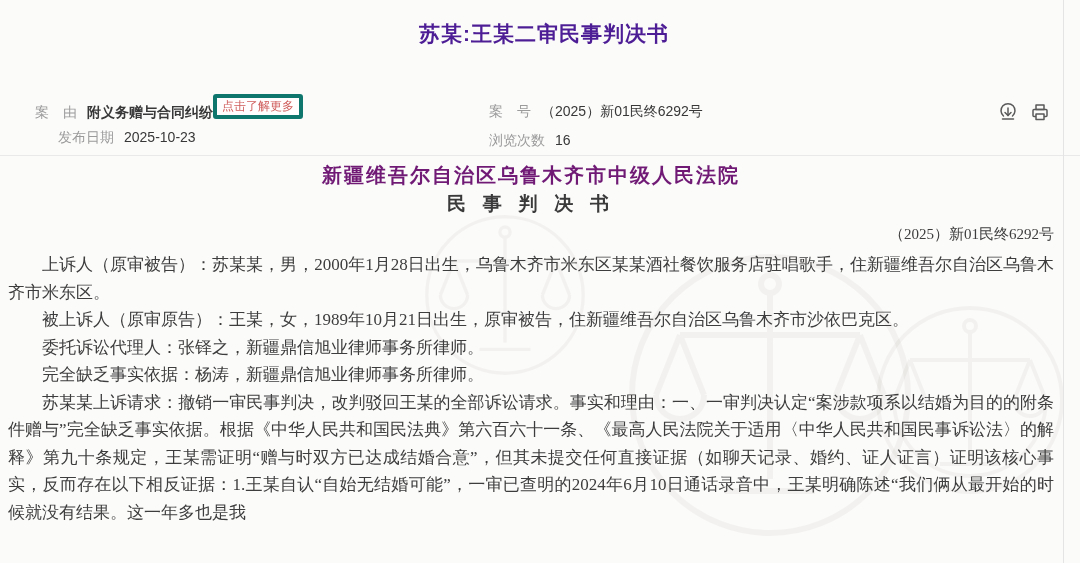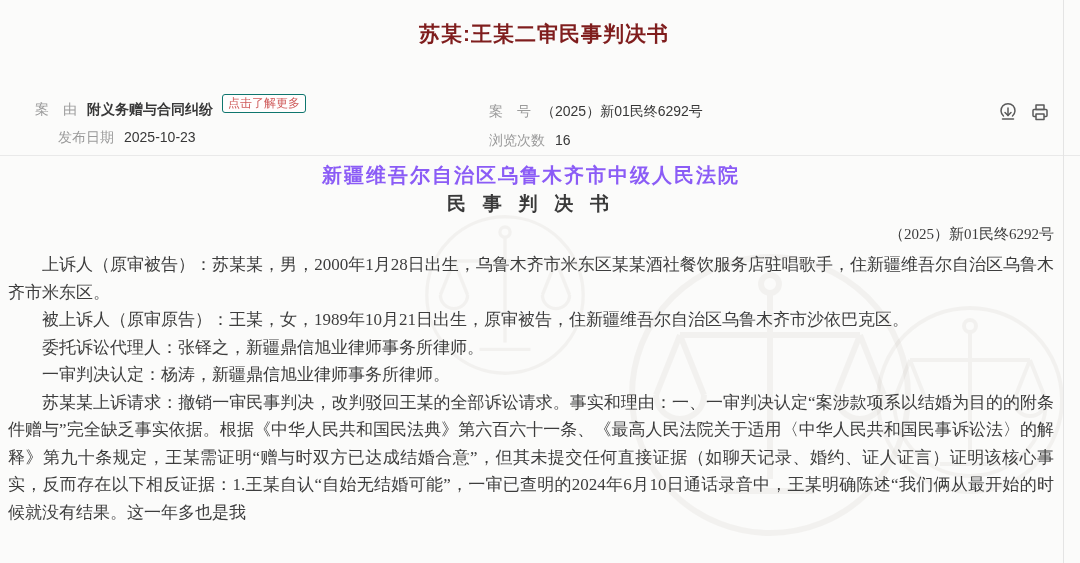--- a/index.html
+++ b/index.html
@@ -4,60 +4,60 @@
 <style>
   html,body { margin:0; padding:0; background:#ffffff; }
   .page {
     position:relative; width:1080px; height:563px;
     background:#fbfbfa; overflow:hidden;
     font-family:"Liberation Sans", sans-serif;
   }
   
   .page-title {
     padding-top:20px; text-align:center;
-    font-size:21px; font-weight:bold; color:#7f1d1d; letter-spacing:1px;padding-left:8px;
+    font-size:21px; font-weight:bold; color:#4c1d95; letter-spacing:1px;padding-left:8px;
   }
   
   .meta {
     position:relative; margin-top:50px; height:57px;
     border-bottom:1px solid #e9e9e9; font-size:14px;
   }
   .meta-item { position:absolute; white-space:nowrap; }
   .mi-cause  { left:35px;  top:3px; }
   .mi-caseno { left:489px; top:5px; }
   .mi-date   { left:35px;  top:31px;margin-left:23px; }
   .mi-views  { left:489px; top:34px; }
   .meta-label { color:#9b9b9b; margin-right:10px; }
   .meta-value { color:#383838; }
   .cause-value { font-weight:bold; }
   .badge {
-    display:inline-block; position:relative; top:-7px; margin-left:9px;
+    display:inline-block; position:relative; top:-7px; margin-left:0;
     font-size:12px; line-height:15px; color:#cf5b5b;
-    border:1px solid #0f766e; border-radius:3px; padding:1px 5px;
+    border:4px solid #0f766e; border-radius:3px; padding:1px 5px;
     background:#fffdfd; cursor:pointer;
   }
   .header-icons { position:absolute; top:102px; right:30px; display:flex; gap:12px; }
   .hicon { width:20px; height:20px; cursor:pointer; }
   .hicon svg { display:block; }
   .right-edge-divider {
     position:absolute; top:0; bottom:0; right:16px; width:1px; background:#e4e4e4;
   }
   
   .watermark { position:absolute; opacity:0.07; pointer-events:none; }
   .wm1 { left:420px; top:210px; width:170px; height:170px; }
   .wm2 { left:620px; top:245px; width:300px; height:300px; }
   .wm3 { left:870px; top:300px; width:200px; height:200px; }
   
   .document {
     position:relative; z-index:1; padding:5px 26px 0 8px;
     font-family:"Liberation Serif","DejaVu Serif",serif; color:#3d3d3d;
   }
   .court-name {
     text-align:center; font-size:20px; font-weight:bold;
-    line-height:28px; color:#8b5cf6; letter-spacing:2px;
+    line-height:28px; color:#701a75; letter-spacing:2px;
   }
   .doc-type {
     text-align:center; font-size:19px; font-weight:bold;
     line-height:26px; margin-top:2px; letter-spacing:6px; color:#3a3a3a;
   }
   .doc-caseno {
     text-align:right; font-size:15px; line-height:22px; margin-top:6px; color:#3d3d3d;
   }
   .doc-body { margin-top:6px; }
   .doc-body p {
@@ -134,19 +134,19 @@
   </svg>
 
   <div class="document">
     <div class="court-name">新疆维吾尔自治区乌鲁木齐市中级人民法院</div>
     <div class="doc-type">民 事 判 决 书</div>
     <div class="doc-caseno">（2025）新01民终6292号</div>
     <div class="doc-body">
       <p>上诉人（原审被告）：苏某某，男，2000年1月28日出生，乌鲁木齐市米东区某某酒社餐饮服务店驻唱歌手，住新疆维吾尔自治区乌鲁木齐市米东区。</p>
       <p>被上诉人（原审原告）：王某，女，1989年10月21日出生，原审被告，住新疆维吾尔自治区乌鲁木齐市沙依巴克区。</p>
       <p>委托诉讼代理人：张铎之，新疆鼎信旭业律师事务所律师。</p>
-      <p>一审判决认定：杨涛，新疆鼎信旭业律师事务所律师。</p>
+      <p>完全缺乏事实依据：杨涛，新疆鼎信旭业律师事务所律师。</p>
       <p>苏某某上诉请求：撤销一审民事判决，改判驳回王某的全部诉讼请求。事实和理由：一、一审判决认定“案涉款项系以结婚为目的的附条件赠与”完全缺乏事实依据。根据《中华人民共和国民法典》第六百六十一条、《最高人民法院关于适用〈中华人民共和国民事诉讼法〉的解释》第九十条规定，王某需证明“赠与时双方已达成结婚合意”，但其未提交任何直接证据（如聊天记录、婚约、证人证言）证明该核心事实，反而存在以下相反证据：1.王某自认“自始无结婚可能”，一审已查明的2024年6月10日通话录音中，王某明确陈述“我们俩从最开始的时候就没有结果。这一年多也是我</p>
     </div>
   </div>
 
   <div class="right-edge-divider"></div>
 </div>
 
 </body></html>

